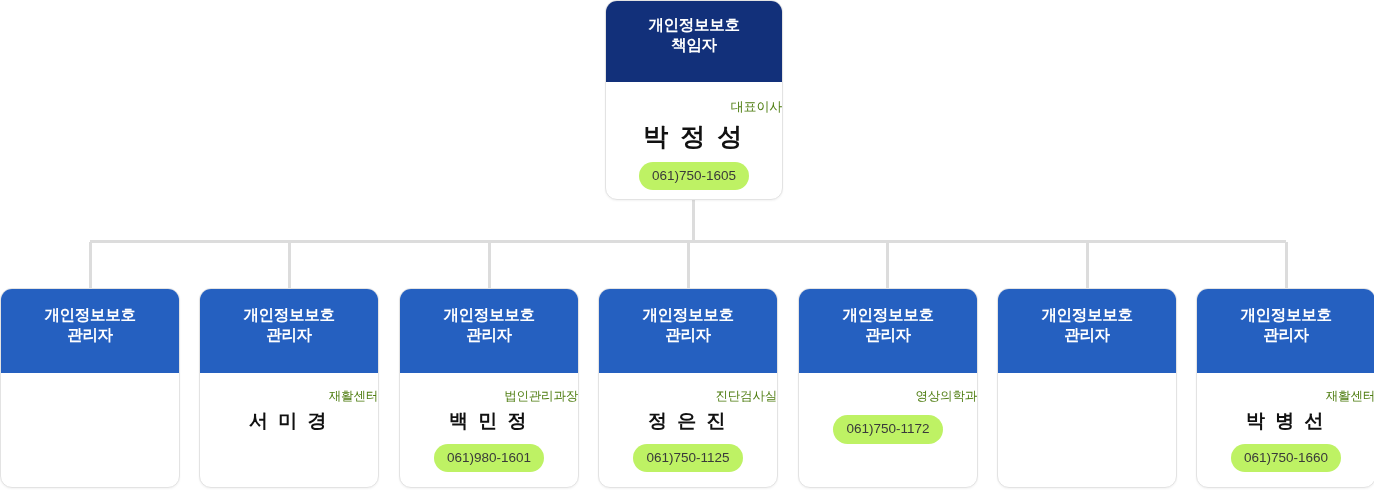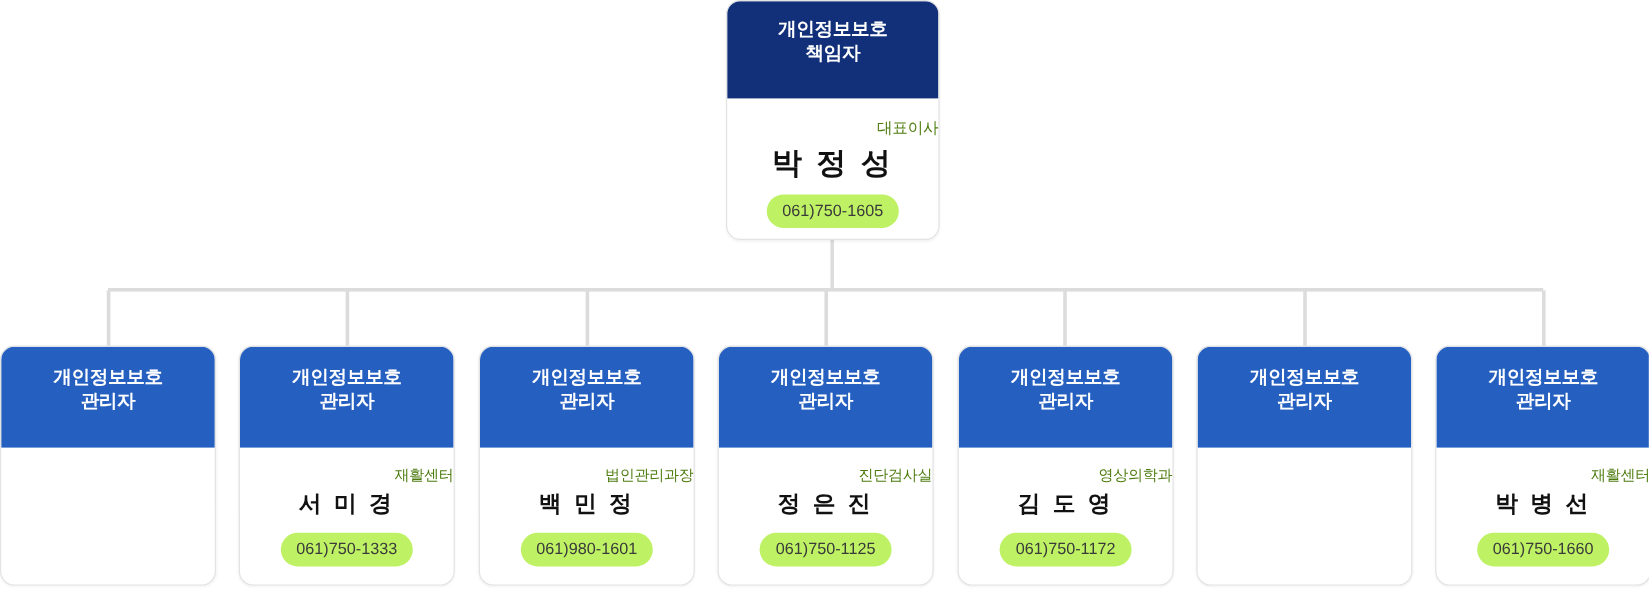--- a/index.html
+++ b/index.html
@@ -184,21 +184,20 @@
   </div>
 
   <div class="card card-child" style="left:199px">
     <div class="card-header">
       <div>개인정보보호</div>
       <div>관리자</div>
     </div>
     <div class="card-body">
       <div class="dept">재활센터</div>
       <div class="person">서 미 경</div>
-      <span class="phone">061)750-1333</span>
     </div>
   </div>
 
   <div class="card card-child" style="left:399px">
     <div class="card-header">
       <div>개인정보보호</div>
       <div>관리자</div>
     </div>
     <div class="card-body">
       <div class="dept">법인관리과장</div>
@@ -219,21 +218,20 @@
     </div>
   </div>
 
   <div class="card card-child" style="left:798px">
     <div class="card-header">
       <div>개인정보보호</div>
       <div>관리자</div>
     </div>
     <div class="card-body">
       <div class="dept">영상의학과</div>
-      <div class="person">김 도 영</div>
       <span class="phone">061)750-1172</span>
     </div>
   </div>
 
   <div class="card card-child" style="left:997px">
     <div class="card-header">
       <div>개인정보보호</div>
       <div>관리자</div>
     </div>
   </div>

